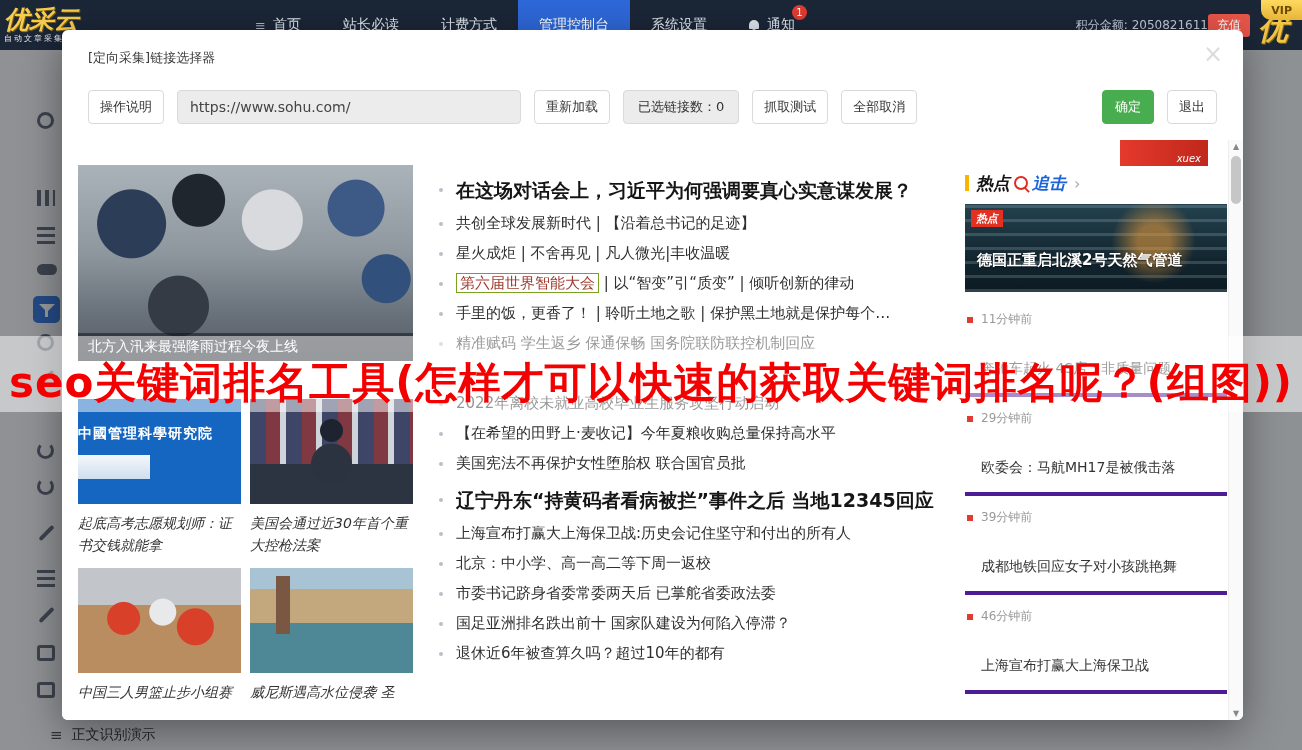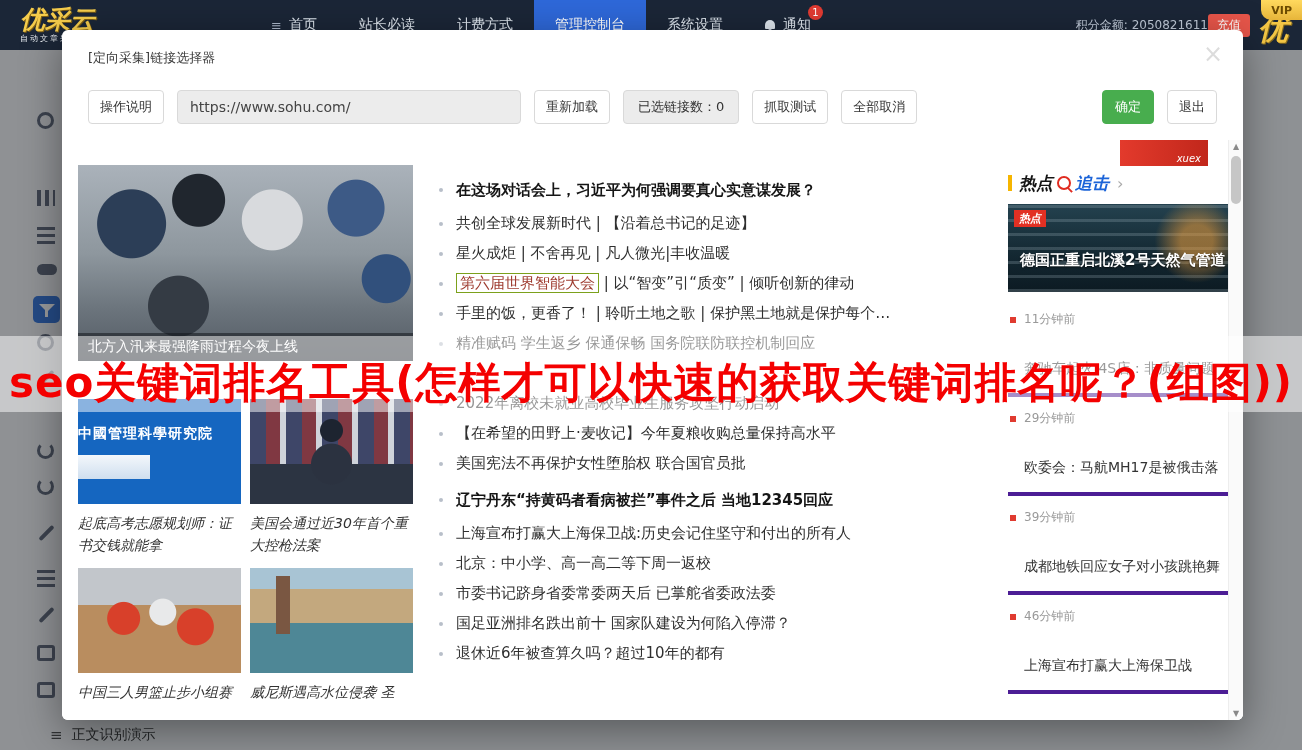--- a/index.html
+++ b/index.html
@@ -2,21 +2,21 @@
 <html><head>
 <meta charset="utf-8">
 <style>
   *{margin:0;padding:0;box-sizing:border-box;}
   html,body{width:1302px;height:750px;overflow:hidden;}
   body{font-family:"DejaVu Sans","Liberation Sans",sans-serif;background:#e8e8e8;}
   .screen{position:relative;width:1302px;height:750px;overflow:hidden;background:#eef0f2;}
 
   
   .topnav{position:absolute;top:0;left:0;right:0;height:50px;background:#1b2637;display:flex;align-items:center;z-index:1;}
-  .logo{display:flex;flex-direction:column;margin-left:20px;width:160px;line-height:1;}
+  .logo{display:flex;flex-direction:column;margin-left:4px;width:160px;line-height:1;}
   .logo-main{font-size:25px;font-weight:bold;font-style:italic;color:#f6cd4c;text-shadow:1px 1px 0 #7c5d14;}
   .logo-sub{font-size:8px;color:#e9edf2;letter-spacing:2px;margin-top:3px;}
   .nav-menu{display:flex;height:100%;margin-left:70px;}
   .nav-item{display:flex;align-items:center;gap:7px;height:100%;padding:0 21px;color:#dfe6ee;font-size:14px;cursor:pointer;white-space:nowrap;}
   .nav-item.active{background:#2e68d9;color:#fff;}
   .nav-ic{font-size:13px;color:#aebacd;}
   .nav-notice{position:relative;display:flex;align-items:center;gap:7px;height:100%;padding:0 20px;color:#dfe6ee;font-size:14px;cursor:pointer;}
   .bell{width:12px;height:13px;position:relative;display:inline-block;}
   .bell::before{content:"";position:absolute;left:1px;top:1px;width:10px;height:9px;background:#dfe6ee;border-radius:5px 5px 1px 1px;}
   .bell::after{content:"";position:absolute;left:4px;bottom:0;width:4px;height:3px;background:#dfe6ee;border-radius:50%;}
@@ -87,26 +87,26 @@
     radial-gradient(circle at 72% 56%, #d8402a 0 18px, rgba(0,0,0,0) 19px),
     linear-gradient(180deg,#c2c6cb 0 35%,#b98d5f 35% 100%);}
   .img-venice{background:
     linear-gradient(#7a5742,#7a5742) no-repeat 26px 8px / 14px 58px,
     linear-gradient(180deg,#a8c4d4 0 20%,#c3a87e 20% 52%,#4e8796 52% 100%);}
   .card-caption{margin-top:8px;font-size:14px;line-height:22px;color:#333;font-style:italic;}
 
   .col-mid{position:absolute;left:368px;top:40px;width:540px;}
   .news-item{position:relative;padding-left:26px;font-size:15px;line-height:19px;color:#2f2f2f;margin-bottom:11px;white-space:nowrap;cursor:pointer;}
   .news-item::before{content:"";position:absolute;left:9px;top:8px;width:4px;height:4px;border-radius:50%;background:#b8bfc9;}
-  .news-item.strong{font-size:15px;line-height:21px;font-weight:bold;color:#151515;margin-bottom:13px;}
+  .news-item.strong{font-size:19px;line-height:21px;font-weight:bold;color:#151515;margin-bottom:13px;}
   .news-item.gap{margin-top:17px;}
   .news-item.obscured{height:19px;}
   .boxed{color:#9e3b2f;border:1px solid #7ca11c;padding:0 3px;}
 
-  .col-right{position:absolute;left:946px;top:32px;width:262px;}
+  .col-right{position:absolute;left:903px;top:32px;width:262px;}
   .hot-header{display:flex;align-items:center;height:22px;cursor:pointer;}
   .hh-bar{width:4px;height:16px;background:#f6b500;margin-right:7px;}
   .hh-left{font-size:17px;font-weight:bold;font-style:italic;color:#141414;}
   .hh-ic{position:relative;width:14px;height:14px;border:2px solid #e02b20;border-radius:50%;margin:0 4px;}
   .hh-ic::after{content:"";position:absolute;right:-4px;bottom:-3px;width:6px;height:2px;background:#e02b20;transform:rotate(45deg);}
   .hh-right{font-size:17px;font-weight:bold;font-style:italic;color:#1c64d8;}
   .hh-arrow{font-size:16px;color:#aaa;margin-left:8px;}
   .hot-image{position:relative;margin-top:10px;width:262px;height:88px;overflow:hidden;cursor:pointer;}
   .img-pipeline{background:
     radial-gradient(circle at 72% 42%, rgba(240,160,60,.55) 0 16px, rgba(0,0,0,0) 42px),

